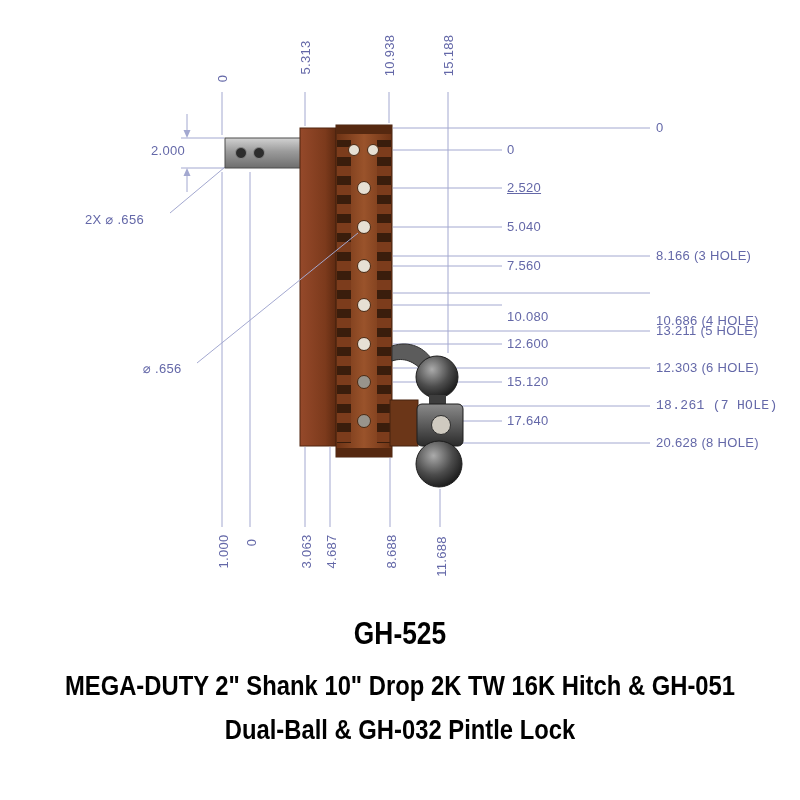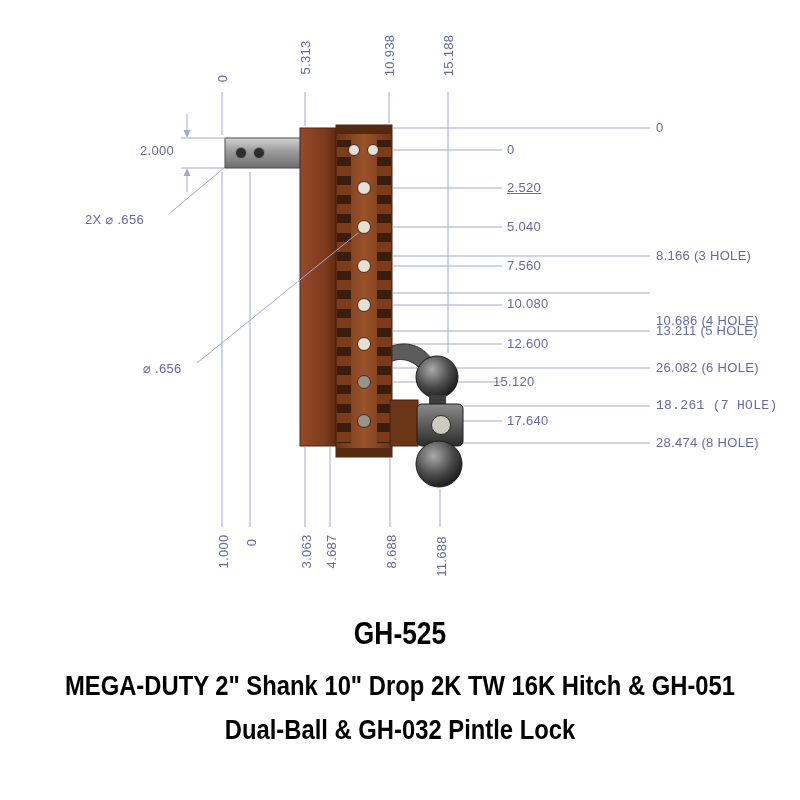--- a/index.html
+++ b/index.html
@@ -1,21 +1,21 @@
 <!DOCTYPE html>
 <html><head>
 <meta charset="utf-8">
 <style>
   html,body{margin:0;padding:0;background:#fff;}
   .page{position:relative;width:800px;height:800px;background:#ffffff;overflow:hidden;
         font-family:"Liberation Sans","DejaVu Sans",sans-serif;}
   svg.draw{position:absolute;left:0;top:0;}
   .dim{position:absolute;font-size:13px;color:#6468a8;white-space:nowrap;letter-spacing:.3px;}
   .vdim{width:60px;text-align:center;transform:rotate(-90deg);}
-  .ldim{text-align:left;}
+  .ldim{text-align:center;}
   .title-line{position:absolute;left:0;width:800px;text-align:center;font-weight:bold;color:#000;
               transform:scaleX(0.85);}
   #model{top:616px;font-size:31px;}
   #desc1{top:670px;font-size:28px;}
   #desc2{top:714px;font-size:28px;}
 </style>
 </head>
 <body>
 
 <div class="page">
@@ -138,32 +138,32 @@
   <div class="dim vdim" style="left:418px;top:48px;">15.188</div>
 
   <div class="dim ldim" style="left:140px;top:143px;width:56px;">2.000</div>
   <div class="dim" style="left:85px;top:212px;">2X ⌀ .656</div>
   <div class="dim" style="left:143px;top:361px;">⌀ .656</div>
 
   <div class="dim" style="left:507px;top:142px;">0</div>
   <div class="dim" style="left:507px;top:180px;text-decoration:underline;">2.520</div>
   <div class="dim" style="left:507px;top:219px;">5.040</div>
   <div class="dim" style="left:507px;top:258px;">7.560</div>
-  <div class="dim" style="left:507px;top:296px;">10.080</div>
+  <div class="dim" style="left:507px;top:309px;">10.080</div>
   <div class="dim" style="left:507px;top:336px;">12.600</div>
-  <div class="dim" style="left:493px;top:374px;text-align:right;">15.120</div>
+  <div class="dim" style="left:507px;top:374px;text-align:right;">15.120</div>
   <div class="dim" style="left:507px;top:413px;">17.640</div>
 
   <div class="dim" style="left:656px;top:120px;">0</div>
   <div class="dim" style="left:656px;top:248px;">8.166 (3 HOLE)</div>
   <div class="dim" style="left:656px;top:285px;margin-top:28px;">10.686 (4 HOLE)</div>
   <div class="dim" style="left:656px;top:323px;">13.211 (5 HOLE)</div>
-  <div class="dim" style="left:656px;top:360px;">26.082 (6 HOLE)</div>
+  <div class="dim" style="left:656px;top:360px;">12.303 (6 HOLE)</div>
   <div class="dim" style="left:656px;top:398px;font-family:Liberation Mono, monospace;">18.261 (7 HOLE)</div>
-  <div class="dim" style="left:656px;top:435px;">28.474 (8 HOLE)</div>
+  <div class="dim" style="left:656px;top:435px;">20.628 (8 HOLE)</div>
 
   <div class="dim vdim" style="left:193px;top:544px;">1.000</div>
   <div class="dim vdim" style="left:221px;top:535px;">0</div>
   <div class="dim vdim" style="left:276px;top:544px;">3.063</div>
   <div class="dim vdim" style="left:301px;top:544px;">4.687</div>
   <div class="dim vdim" style="left:361px;top:544px;">8.688</div>
   <div class="dim vdim" style="left:411px;top:549px;">11.688</div>
 
   <div class="title-line" id="model">GH-525</div>
   <div class="title-line" id="desc1">MEGA-DUTY 2" Shank 10" Drop 2K TW 16K Hitch &amp; GH-051</div>

